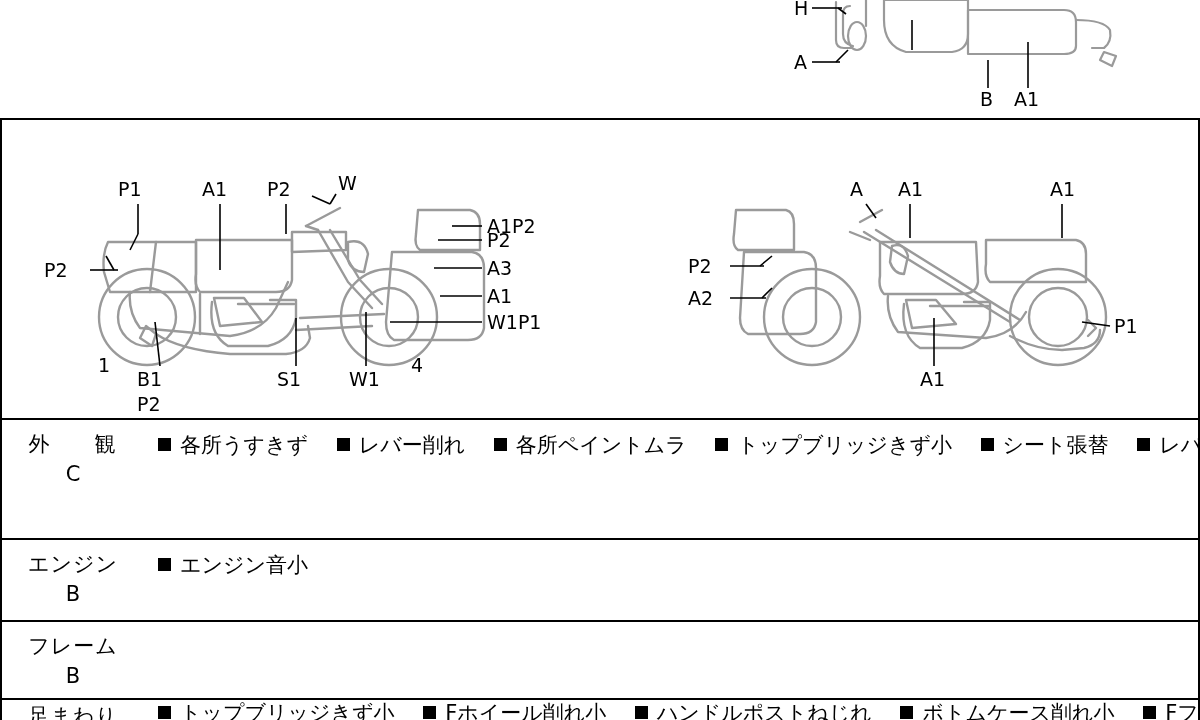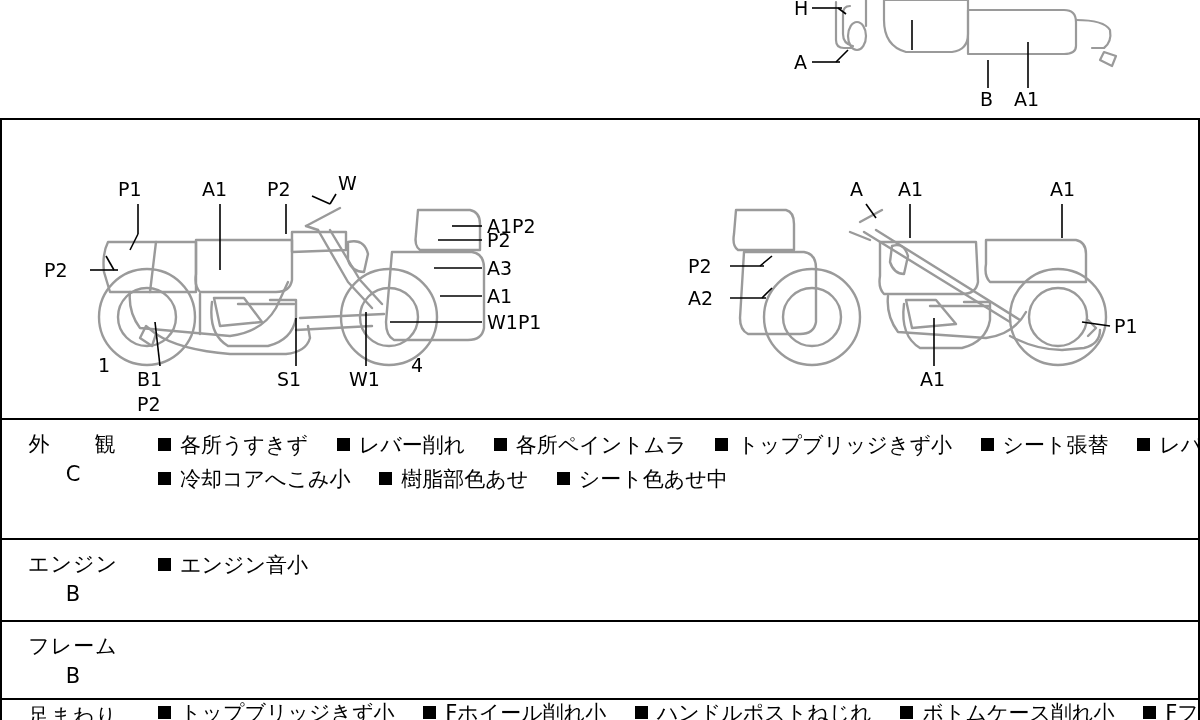--- a/index.html
+++ b/index.html
@@ -316,25 +316,20 @@
     </div>
     <div class="row-items">
       <div class="item-line">
         <span class="item"><i class="bullet"></i><span>各所うすきず</span></span>
         <span class="item"><i class="bullet"></i><span>レバー削れ</span></span>
         <span class="item"><i class="bullet"></i><span>各所ペイントムラ</span></span>
         <span class="item"><i class="bullet"></i><span>トップブリッジきず小</span></span>
         <span class="item"><i class="bullet"></i><span>シート張替</span></span>
         <span class="item"><i class="bullet"></i><span>レバー削れ</span></span>
       </div>
-      <div class="item-line">
-        <span class="item"><i class="bullet"></i><span>冷却コアへこみ小</span></span>
-        <span class="item"><i class="bullet"></i><span>樹脂部色あせ</span></span>
-        <span class="item"><i class="bullet"></i><span>シート色あせ中</span></span>
-      </div>
     </div>
   </div>
   <div class="hline" style="top:538px;"></div>
 
   <div class="row" style="top:540px; height:80px;">
     <div class="row-cat">
       <span class="cat-name">エンジン</span>
       <span class="cat-grade">B</span>
     </div>
     <div class="row-items">

